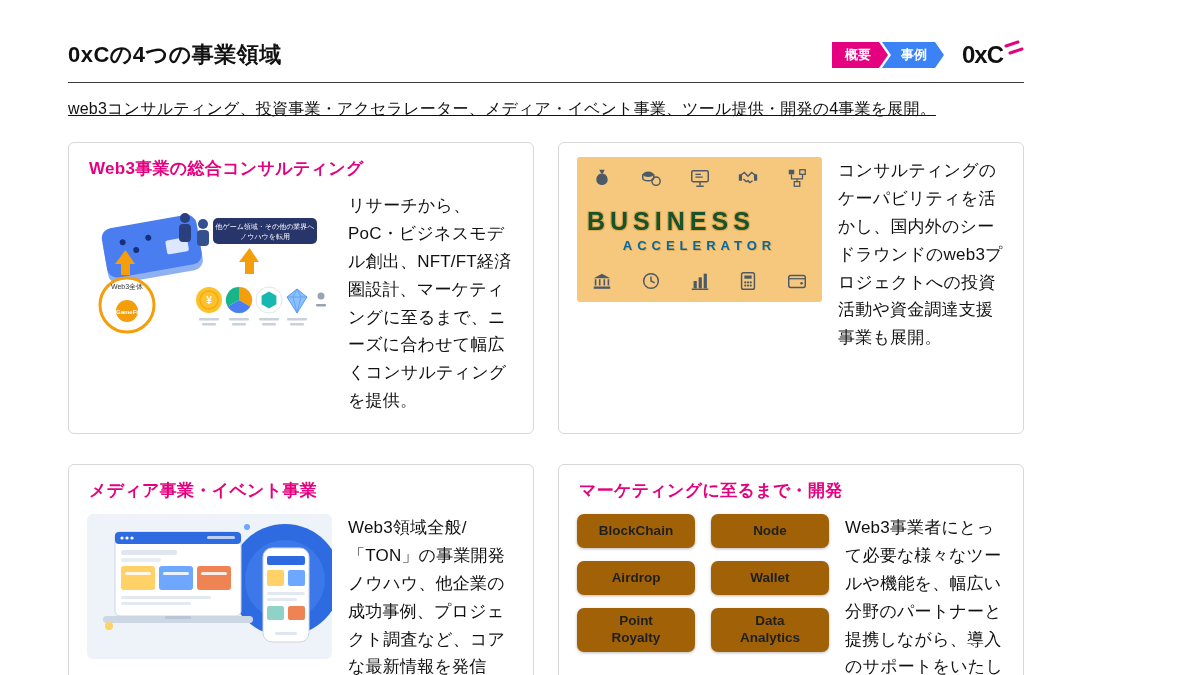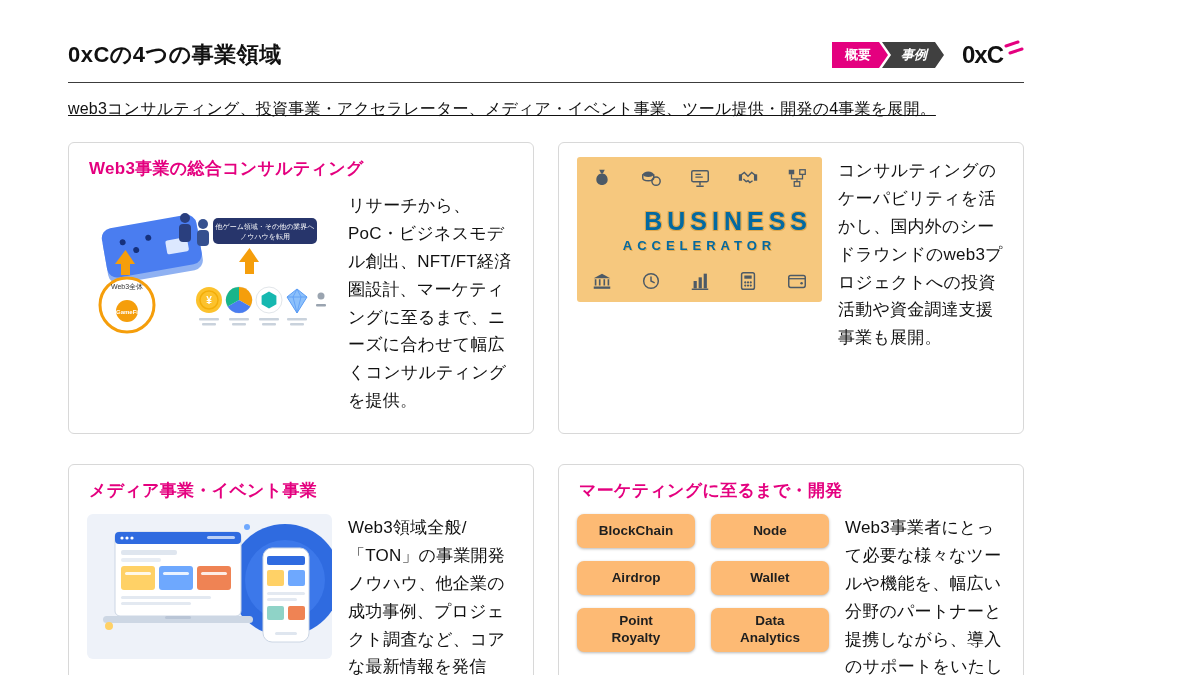--- a/index.html
+++ b/index.html
@@ -20,23 +20,22 @@
   .tags { display:flex; align-items:center; }
   .tag {
     height:26px; display:flex; align-items:center; color:#fff;
     font-size:13px; font-weight:bold; padding:0 17px 0 13px; box-sizing:border-box;
   }
   .tag.overview {
     background:#e4007f; z-index:2; position:relative;
     clip-path:polygon(0 0, calc(100% - 9px) 0, 100% 50%, calc(100% - 9px) 100%, 0 100%);
   }
   .tag.case {
-    background:#404040; margin-left:-6px; padding-left:19px;
+    background:#3b82f6; margin-left:-6px; padding-left:19px;
     clip-path:polygon(0 0, calc(100% - 9px) 0, 100% 50%, calc(100% - 9px) 100%, 0 100%, 9px 50%);
-    font-style:italic;
   }
   .logo svg { display:block; }
 
   
   .subtitle { margin:16px 0 0 0; font-size:16px; color:#111; letter-spacing:0.2px;text-decoration:underline; }
 
   
   .grid {
     margin-top:22px;
     display:grid; grid-template-columns:1fr 1fr; gap:30px 24px;
@@ -53,35 +52,35 @@
 
   
   .illus-accel {
     background:#f6c87e; box-sizing:border-box;
     display:flex; flex-direction:column; justify-content:space-between;
     padding:10px 10px;
   }
   .accel-icons { display:flex; justify-content:space-between; align-items:center; padding:0 4px; }
   .ai { width:22px; height:22px; display:block; }
   .accel-line1 {
-    text-align:right; font-size:25px; font-weight:bold; letter-spacing:5px; color:#0369a1;
+    text-align:left; font-size:25px; font-weight:bold; letter-spacing:5px; color:#14532d;
     text-shadow:1px 1px 0 #e2a94e, -1px -1px 0 #e2a94e, 1px -1px 0 #e2a94e, -1px 1px 0 #e2a94e;
   }
   .accel-line2 {
     text-align:center; font-size:13px; font-weight:bold; letter-spacing:5px; color:#0369a1; margin-top:2px;
     text-shadow:1px 1px 0 #e2a94e;
   }
 
   
   .tool-grid {
     display:grid; grid-template-columns:repeat(2, 118px); gap:13px 16px;
     align-content:start; flex-shrink:0;
   }
   .tool-btn {
-    background:#fdba74; border-radius:7px;
+    background:#a16207; border-radius:7px;
     box-shadow:0 1px 3px rgba(0,0,0,0.28);
     min-height:34px; padding:5px 4px; box-sizing:border-box;
     display:flex; align-items:center; justify-content:center;
     font-size:13.5px; font-weight:bold; color:#1f1f1f;
     text-align:center; white-space:pre-line; line-height:1.25;
     cursor:pointer;
   }
 </style>
 </head>
 <body>

